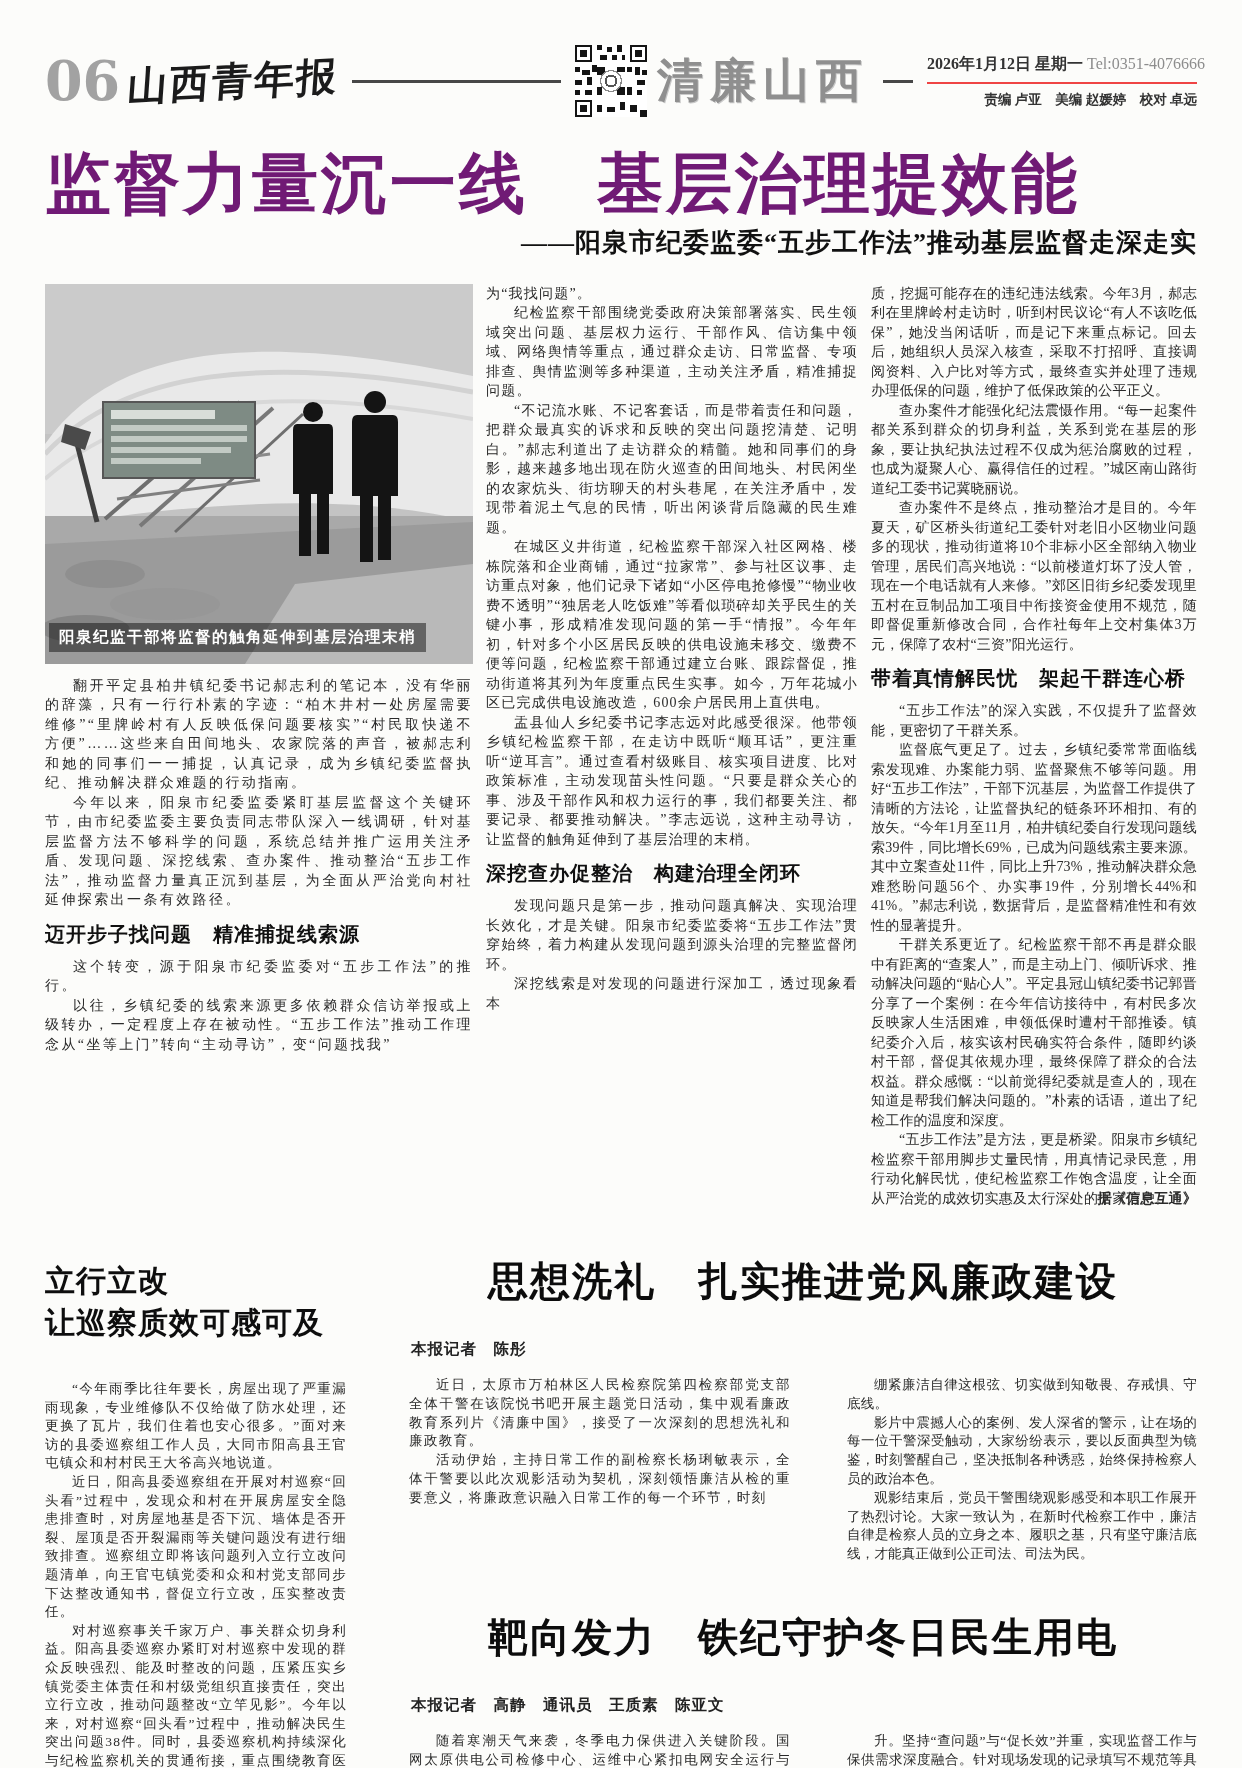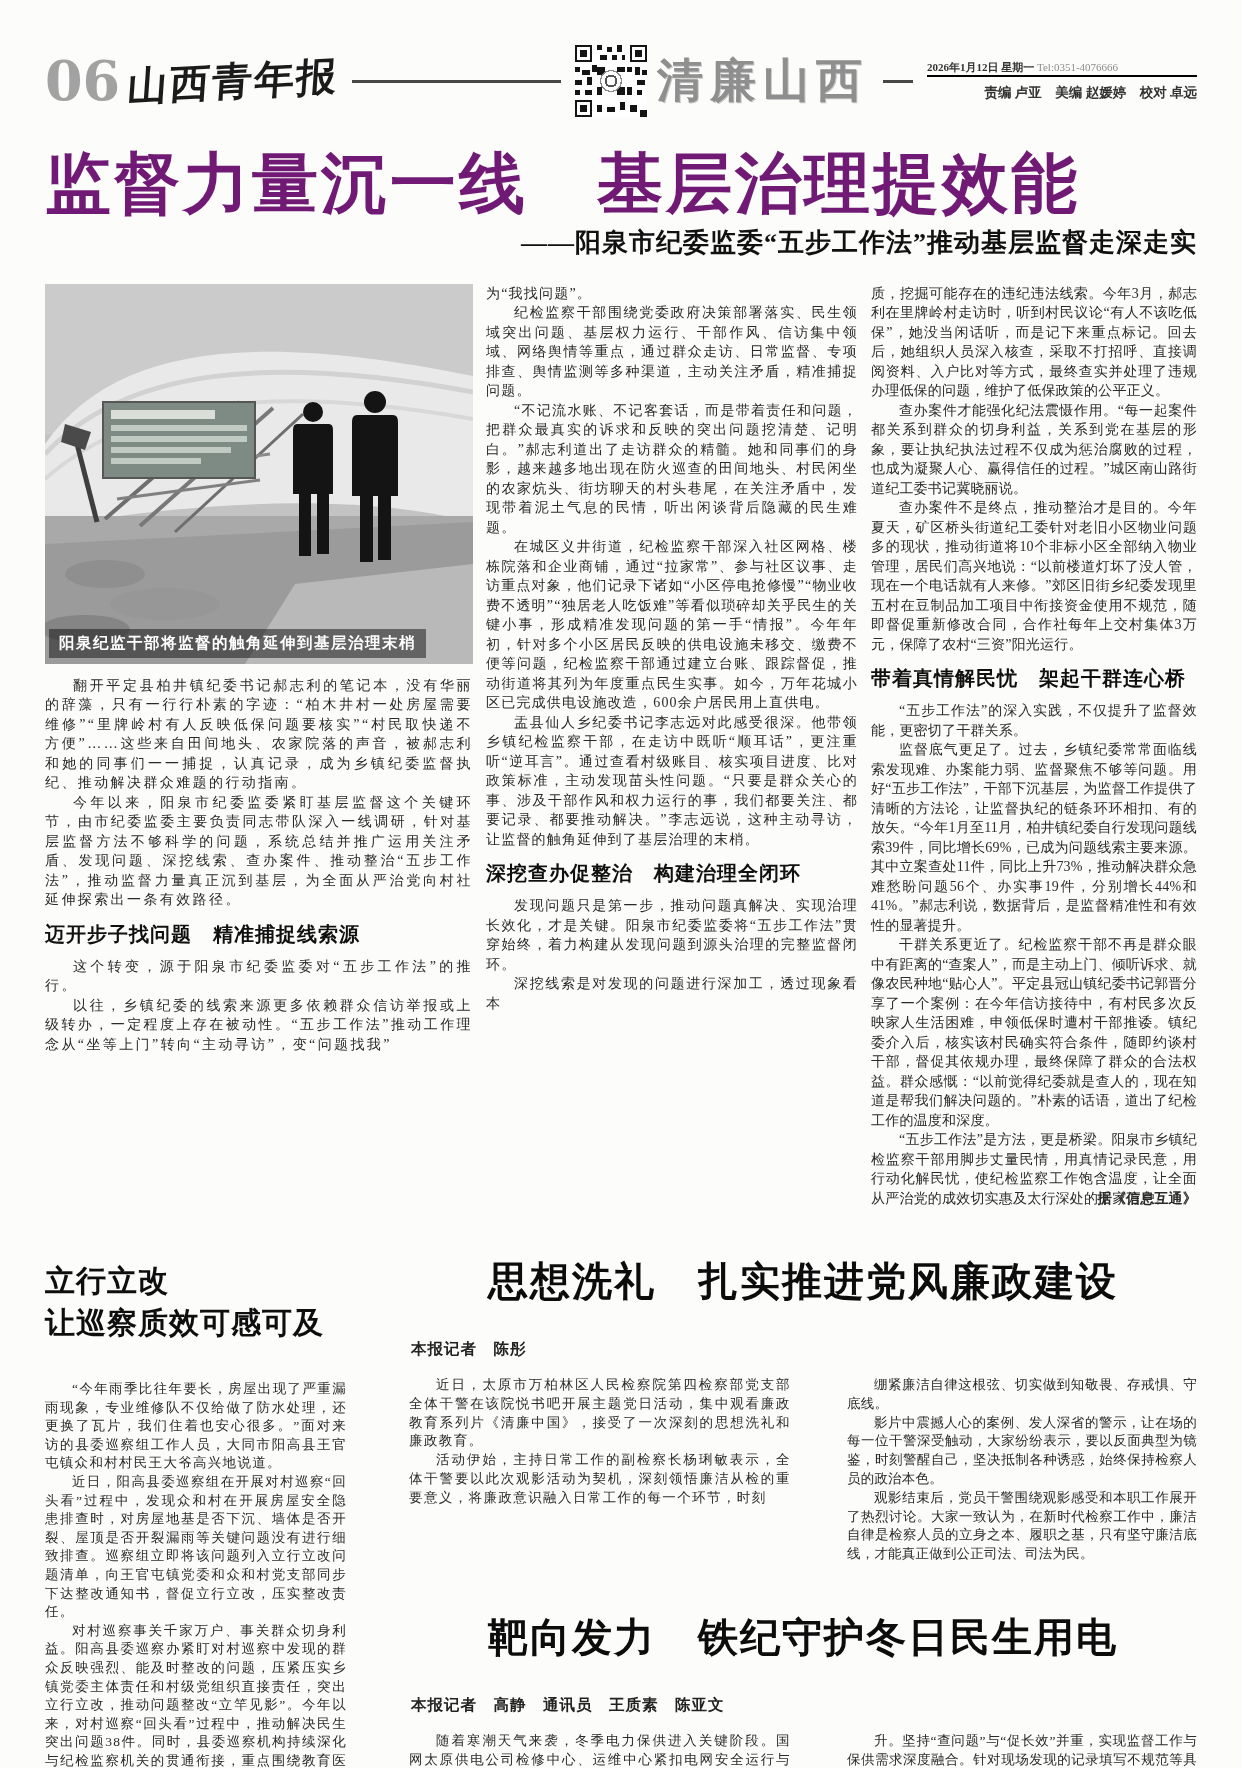--- a/index.html
+++ b/index.html
@@ -11,22 +11,22 @@
   .pageno{font-size:54px;font-weight:700;color:#a2a2a2;line-height:1;margin-right:8px;
           font-family:"DejaVu Serif",serif;}
   .paper-logo{font-size:40px;font-weight:900;color:#1b1b1b;display:inline-block;
           transform:skewX(-7deg) rotate(-3deg);letter-spacing:2px;white-space:nowrap;}
   .hrule{height:3px;background:#474747;flex:1;margin:0 14px;min-width:20px;}
   .hrule.short{flex:0 0 30px;}
   .qr{width:72px;height:72px;flex:0 0 72px;margin-right:10px;}
   .section-title{font-size:46px;font-weight:900;color:#8f8f8f;letter-spacing:7px;
           white-space:nowrap;text-shadow:1px 1px 0 #c9c9c9;line-height:1;}
   .mh-right{width:270px;flex:0 0 270px;}
-  .mh-date{font-size:11px;font-weight:700;color:#333;white-space:nowrap;
-          border-bottom:2px solid #000000;margin-bottom:7px;}
+  .mh-date{font-size:16px;font-weight:700;color:#333;white-space:nowrap;
+          border-bottom:2px solid #ef4444;padding-bottom:7px;margin-bottom:7px;}
   .mh-tel{color:#8d8d8d;font-weight:400;}
   .mh-staff{font-size:13.5px;font-weight:700;color:#333;text-align:right;white-space:nowrap;}
   
   .lead-headline{font-size:66px;font-weight:900;color:#701a75;letter-spacing:3px;
           margin:26px 0 4px 0;line-height:1.1;white-space:nowrap;}
   .lead-subtitle{font-size:26px;font-weight:700;color:#111;margin:2px 0 24px 2px;letter-spacing:1px;text-align:right;}
   .lead-cols{display:flex;gap:13px;}
   .lcol{box-sizing:border-box;}
   .lcol1{width:428px;flex:0 0 428px;}
   .lcol2{width:372px;flex:0 0 372px;}
@@ -35,21 +35,21 @@
   .lcol1 p{letter-spacing:2.4px;}
   .lcol2 p{letter-spacing:1.2px;}
   .lcol3 p{letter-spacing:0.2px;}
   p.cont{text-indent:0;}
   .subhead{font-size:20px;font-weight:800;color:#101010;margin:11px 0 9px 0;letter-spacing:1px;}
   .attr-line{font-weight:700;text-align:right !important;text-indent:0 !important;}
   .lcol3 .attr-line{margin-top:-19.5px;}
   
   .photo{position:relative;margin:0 0 12px 0;width:428px;height:380px;}
   .photo svg{display:block;width:100%;height:100%;}
-  .photo-caption{position:absolute;left:4px;bottom:6px;background:rgba(22,22,22,.52);
+  .photo-caption{position:absolute;left:4px;bottom:12px;background:rgba(22,22,22,.52);
           color:#fff;font-weight:700;font-size:15.5px;letter-spacing:1.5px;
           padding:4px 10px;white-space:nowrap;}
   
   .bottom{display:flex;margin-top:46px;}
   .insp{width:302px;flex:0 0 302px;}
   .insp-title{font-size:30px;font-weight:800;line-height:1.4;color:#0e0e0e;margin:6px 0 36px 0;letter-spacing:1px;}
   .insp p{margin:0;font-size:13.5px;line-height:18.6px;letter-spacing:1.3px;
           text-align:justify;text-indent:2em;color:#2a2a2a;}
   .rarts{flex:1;padding-left:62px;box-sizing:border-box;}
   .rart h2{font-size:40px;font-weight:900;color:#0c0c0c;text-align:center;
@@ -197,21 +197,21 @@
         <p>深挖线索是对发现的问题进行深加工，透过现象看本</p>
       </div>
 
       <div class="lcol lcol3">
         <p class="cont">质，挖掘可能存在的违纪违法线索。今年3月，郝志利在里牌岭村走访时，听到村民议论“有人不该吃低保”，她没当闲话听，而是记下来重点标记。回去后，她组织人员深入核查，采取不打招呼、直接调阅资料、入户比对等方式，最终查实并处理了违规办理低保的问题，维护了低保政策的公平正义。</p>
         <p>查办案件才能强化纪法震慑作用。“每一起案件都关系到群众的切身利益，关系到党在基层的形象，要让执纪执法过程不仅成为惩治腐败的过程，也成为凝聚人心、赢得信任的过程。”城区南山路街道纪工委书记冀晓丽说。</p>
         <p>查办案件不是终点，推动整治才是目的。今年夏天，矿区桥头街道纪工委针对老旧小区物业问题多的现状，推动街道将10个非标小区全部纳入物业管理，居民们高兴地说：“以前楼道灯坏了没人管，现在一个电话就有人来修。”郊区旧街乡纪委发现里五村在豆制品加工项目中衔接资金使用不规范，随即督促重新修改合同，合作社每年上交村集体3万元，保障了农村“三资”阳光运行。</p>
         <h3 class="subhead">带着真情解民忧　架起干群连心桥</h3>
         <p>“五步工作法”的深入实践，不仅提升了监督效能，更密切了干群关系。</p>
         <p>监督底气更足了。过去，乡镇纪委常常面临线索发现难、办案能力弱、监督聚焦不够等问题。用好“五步工作法”，干部下沉基层，为监督工作提供了清晰的方法论，让监督执纪的链条环环相扣、有的放矢。“今年1月至11月，柏井镇纪委自行发现问题线索39件，同比增长69%，已成为问题线索主要来源。其中立案查处11件，同比上升73%，推动解决群众急难愁盼问题56个、办实事19件，分别增长44%和41%。”郝志利说，数据背后，是监督精准性和有效性的显著提升。</p>
-        <p>干群关系更近了。纪检监察干部不再是群众眼中有距离的“查案人”，而是主动上门、倾听诉求、就像农民种地“贴心人”。平定县冠山镇纪委书记郭晋分享了一个案例：在今年信访接待中，有村民多次反映家人生活困难，申领低保时遭村干部推诿。镇纪委介入后，核实该村民确实符合条件，随即约谈村干部，督促其依规办理，最终保障了群众的合法权益。群众感慨：“以前觉得纪委就是查人的，现在知道是帮我们解决问题的。”朴素的话语，道出了纪检工作的温度和深度。</p>
+        <p>干群关系更近了。纪检监察干部不再是群众眼中有距离的“查案人”，而是主动上门、倾听诉求、推动解决问题的“贴心人”。平定县冠山镇纪委书记郭晋分享了一个案例：在今年信访接待中，有村民多次反映家人生活困难，申领低保时遭村干部推诿。镇纪委介入后，核实该村民确实符合条件，随即约谈村干部，督促其依规办理，最终保障了群众的合法权益。群众感慨：“以前觉得纪委就是查人的，现在知道是帮我们解决问题的。”朴素的话语，道出了纪检工作的温度和深度。</p>
         <p>“五步工作法”是方法，更是桥梁。阳泉市乡镇纪检监察干部用脚步丈量民情，用真情记录民意，用行动化解民忧，使纪检监察工作饱含温度，让全面从严治党的成效切实惠及太行深处的千家万户。</p>
         <p class="attr-line">据《信息互通》</p>
       </div>
     </div>
   </section>
 
   <section class="bottom">
 
     <aside class="insp">
       <h2 class="insp-title">

